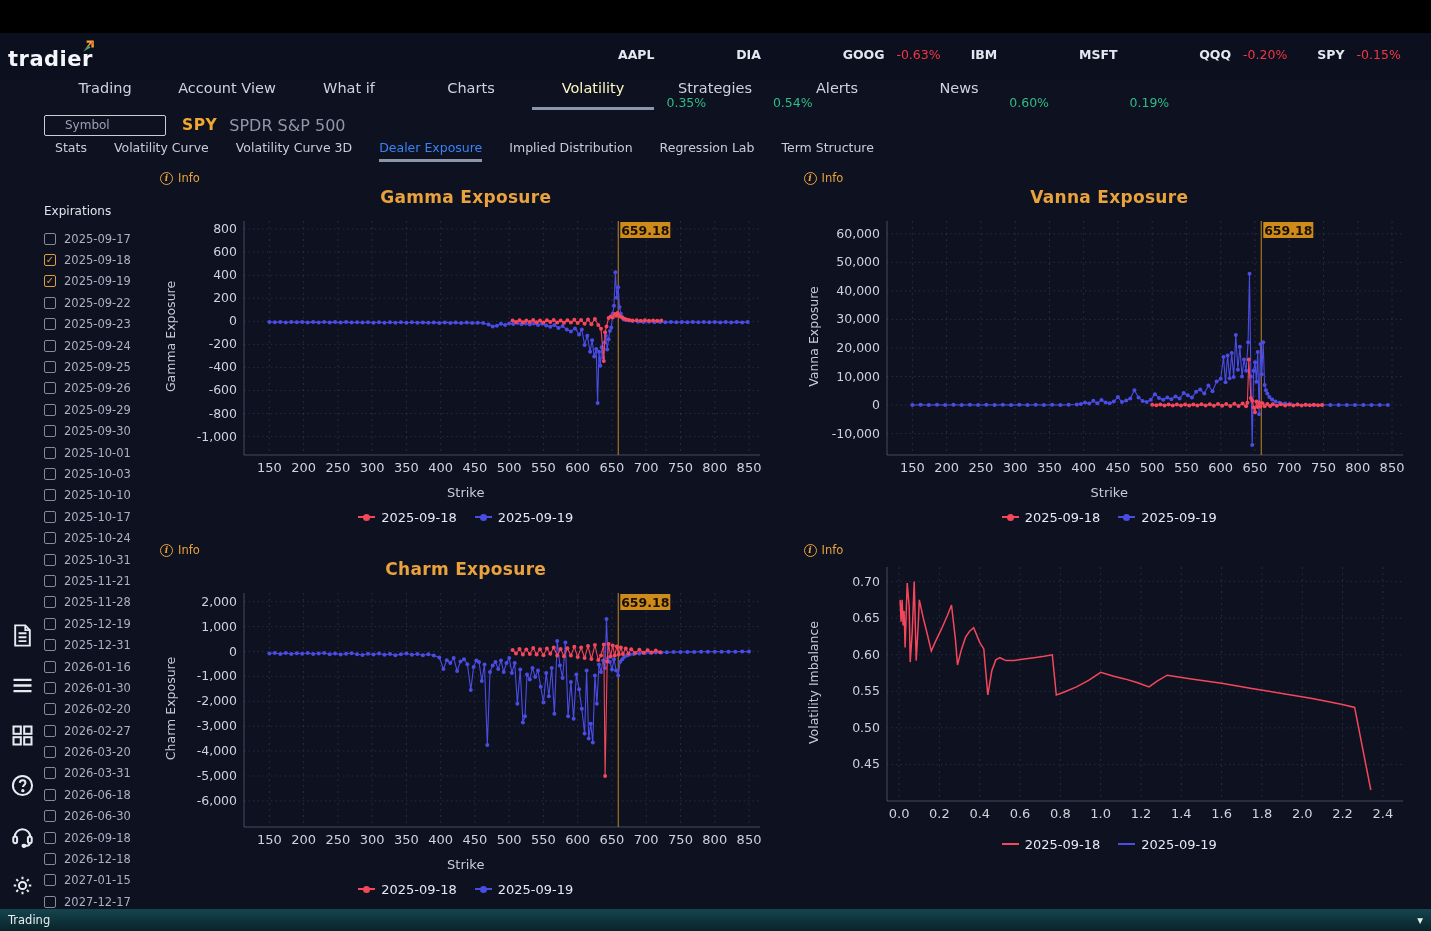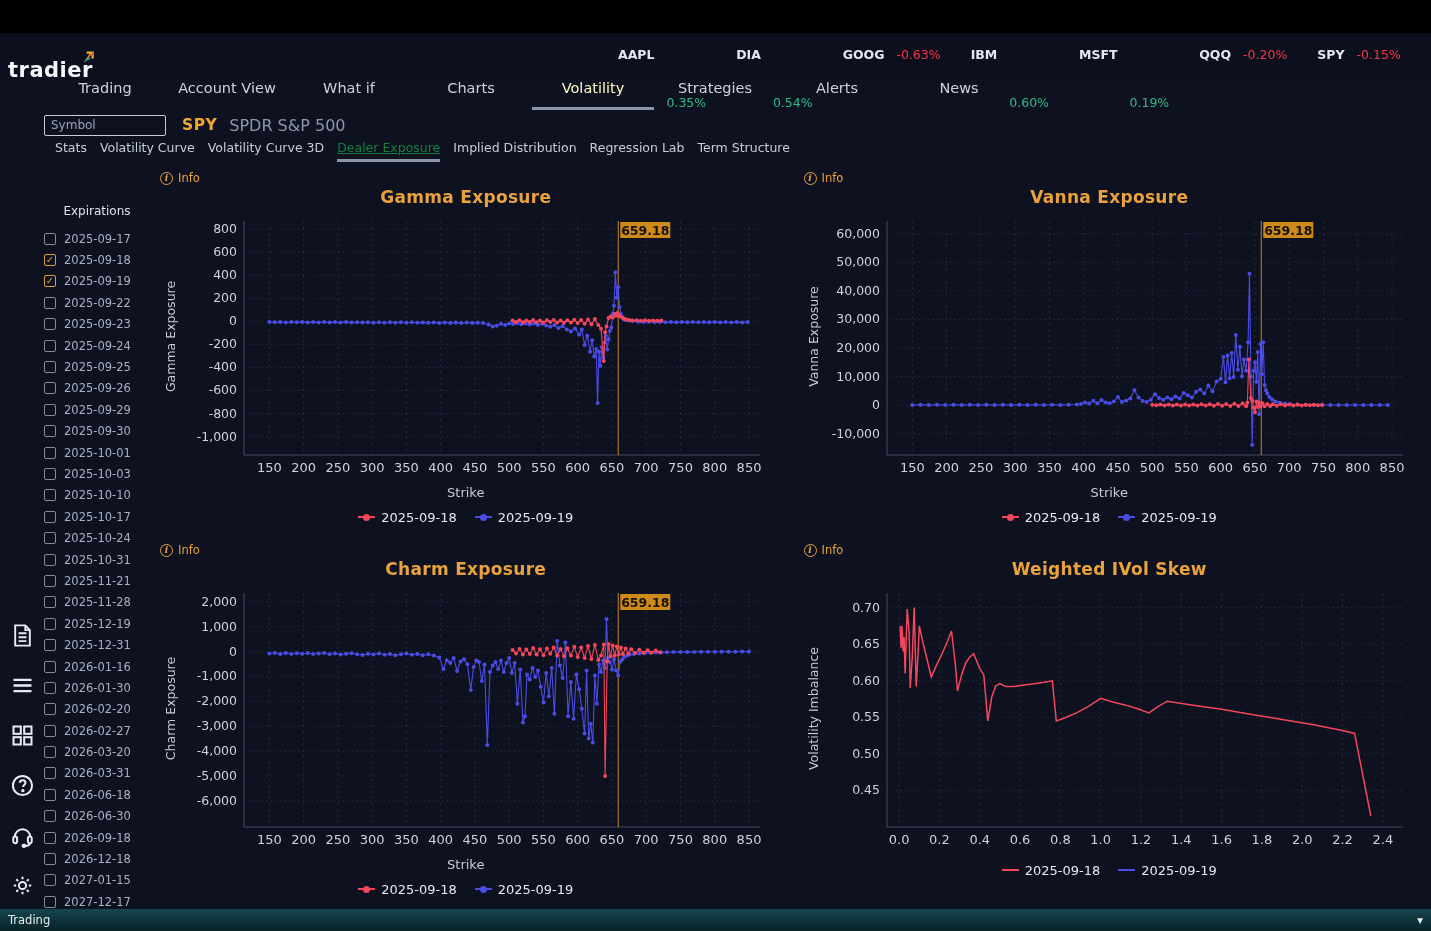--- a/index.html
+++ b/index.html
@@ -4,53 +4,53 @@
 <style>
   * { margin:0; padding:0; box-sizing:border-box; }
   html,body { width:1431px; height:931px; overflow:hidden; }
   body {
     background:#0d1120; color:#cfd4e0;
     font-family:"DejaVu Sans","Liberation Sans",sans-serif;
     display:flex; flex-direction:column; font-size:13px;
   }
   .topbar { height:33px; background:#000; flex:0 0 auto; }
   .brandbar { height:47px; position:relative; flex:0 0 auto; background:#0c101e; }
-  .logo { position:absolute; left:8px; top:16px; display:flex; align-items:flex-start; cursor:pointer; }
+  .logo { position:absolute; left:8px; top:5px; display:flex; align-items:flex-start; cursor:pointer; }
   .logo-text { color:#f4f6fa; font-weight:bold; font-size:21px; letter-spacing:.5px; line-height:30px; margin-top:6px; }
   .logo-arrow { width:16px; height:16px; margin-left:-12px; margin-top:0; }
   .ticker { position:absolute; left:618px; top:14px; right:0; overflow:hidden; white-space:nowrap; display:flex; gap:30px; }
   .tk-item { display:inline-flex; gap:12px; flex:0 0 auto; cursor:pointer; }
   .tk-sym { color:#e3e7f0; font-weight:600; font-size:12.5px; }
   .tk-chg { font-size:12.5px; }
   .up { color:#2ebd85;margin-top:48px; } .down { color:#f23645; }
 
   .navbar { height:30px; display:flex; margin-left:44px; width:976px; flex:0 0 auto; }
   .nav-item { flex:1; text-align:center; font-size:14.5px; color:#ced3de; padding-bottom:5px;
     border-bottom:3px solid transparent; cursor:pointer; }
   .nav-item.active { color:#fef9c3; border-bottom-color:#8d96a8; }
 
   .symbolbar { height:30px; display:flex; align-items:center; padding-left:44px; gap:12px; flex:0 0 auto; }
   .symbolbar input { width:122px; height:21px; background:#0d1120; border:1px solid #c9cdd6; border-radius:2px;
-    color:#e2e6ee; font-size:12px; padding:0 6px; font-family:inherit; }
+    color:#e2e6ee; font-size:12px; padding:0 20px; font-family:inherit; }
   .symbolbar input::placeholder { color:#9aa2b4; }
   .sym { color:#f0a92e; font-weight:bold; font-size:15.5px; letter-spacing:.5px; margin-left:4px; }
   .symname { color:#8f97a9; font-size:16px; }
 
-  .subtabs { height:27px; display:flex; gap:13px; padding-left:55px; flex:0 0 auto; align-items:flex-start; }
+  .subtabs { height:27px; display:flex; gap:27px; padding-left:55px; flex:0 0 auto; align-items:flex-start; }
   .subtab { font-size:12.5px; color:#c7cdd9; padding-bottom:4px; border-bottom:3px solid transparent; cursor:pointer; }
-  .subtab.active { color:#15803d; border-bottom-color:#8d96a8;text-decoration:underline; }
+  .subtab.active { color:#3b82f6; border-bottom-color:#8d96a8; }
 
   .main { flex:1; display:flex; min-height:0; }
   .rail { width:44px; display:flex; flex-direction:column; justify-content:flex-end; align-items:center;
     gap:23px; padding-bottom:10px; flex:0 0 auto; }
   .rail-icon { width:27px; height:27px; color:#e8ebf2; cursor:pointer; }
   .rail-icon svg { width:100%; height:100%; }
 
   .expirations { width:106px; flex:0 0 auto; padding-top:37px; }
-  .exp-title { font-size:12px; color:#dfe3ec; margin-bottom:10px;text-align:center; }
+  .exp-title { font-size:12px; color:#dfe3ec; margin-bottom:10px; }
   .exp-item { display:flex; align-items:center; gap:8px; height:21.4px; cursor:pointer; }
   .cb { width:12px; height:12px; border:1.5px solid #848b99; border-radius:2px; flex:0 0 auto;
     display:flex; align-items:center; justify-content:center; font-size:10px; line-height:10px; color:transparent; }
   .exp-item.checked .cb { border-color:#dd9e3c; color:#dd9e3c; }
   .exp-label { font-size:11.5px; color:#aab2c2; white-space:nowrap; }
 
   .charts { flex:1; display:grid; grid-template-columns:1fr 1fr; grid-template-rows:372px 372px; column-gap:12px; padding-right:6px; }
   .panel { padding-top:2px; }
   .info-row { display:flex; align-items:center; gap:5px; margin-left:10px; height:18px; color:#e8a33d; cursor:pointer; width:max-content; }
   .i-circ { width:13px; height:13px; border:1.5px solid #e8a33d; border-radius:50%; font-family:"DejaVu Serif",serif;
@@ -1035,21 +1035,20 @@
             </span>
             <span class="leg-name">2025-09-19</span>
           </span>
         </div>
       </div>
       <div class="panel">
         <div class="info-row">
           <span class="i-circ">i</span>
           <span class="info-label">Info</span>
         </div>
-        <h3 class="panel-title">Weighted IVol Skew</h3>
         <div class="plotwrap"><div class="ylab">Volatility Imbalance</div><svg width="612" height="268">
             <line x1="96.09375" y1="8" x2="96.09375" y2="242" stroke="#3a4158" stroke-width="1" stroke-dasharray="2 4" opacity="0.55"></line>
             <text x="96.09375" y="259" fill="#ced3de" font-size="13" text-anchor="middle">0.0</text>
             <line x1="136.40625" y1="8" x2="136.40625" y2="242" stroke="#3a4158" stroke-width="1" stroke-dasharray="2 4" opacity="0.55"></line>
             <text x="136.40625" y="259" fill="#ced3de" font-size="13" text-anchor="middle">0.2</text>
             <line x1="176.71875" y1="8" x2="176.71875" y2="242" stroke="#3a4158" stroke-width="1" stroke-dasharray="2 4" opacity="0.55"></line>
             <text x="176.71875" y="259" fill="#ced3de" font-size="13" text-anchor="middle">0.4</text>
             <line x1="217.03124999999997" y1="8" x2="217.03124999999997" y2="242" stroke="#3a4158" stroke-width="1" stroke-dasharray="2 4" opacity="0.55"></line>
             <text x="217.03124999999997" y="259" fill="#ced3de" font-size="13" text-anchor="middle">0.6</text>
             <line x1="257.34375" y1="8" x2="257.34375" y2="242" stroke="#3a4158" stroke-width="1" stroke-dasharray="2 4" opacity="0.55"></line>

